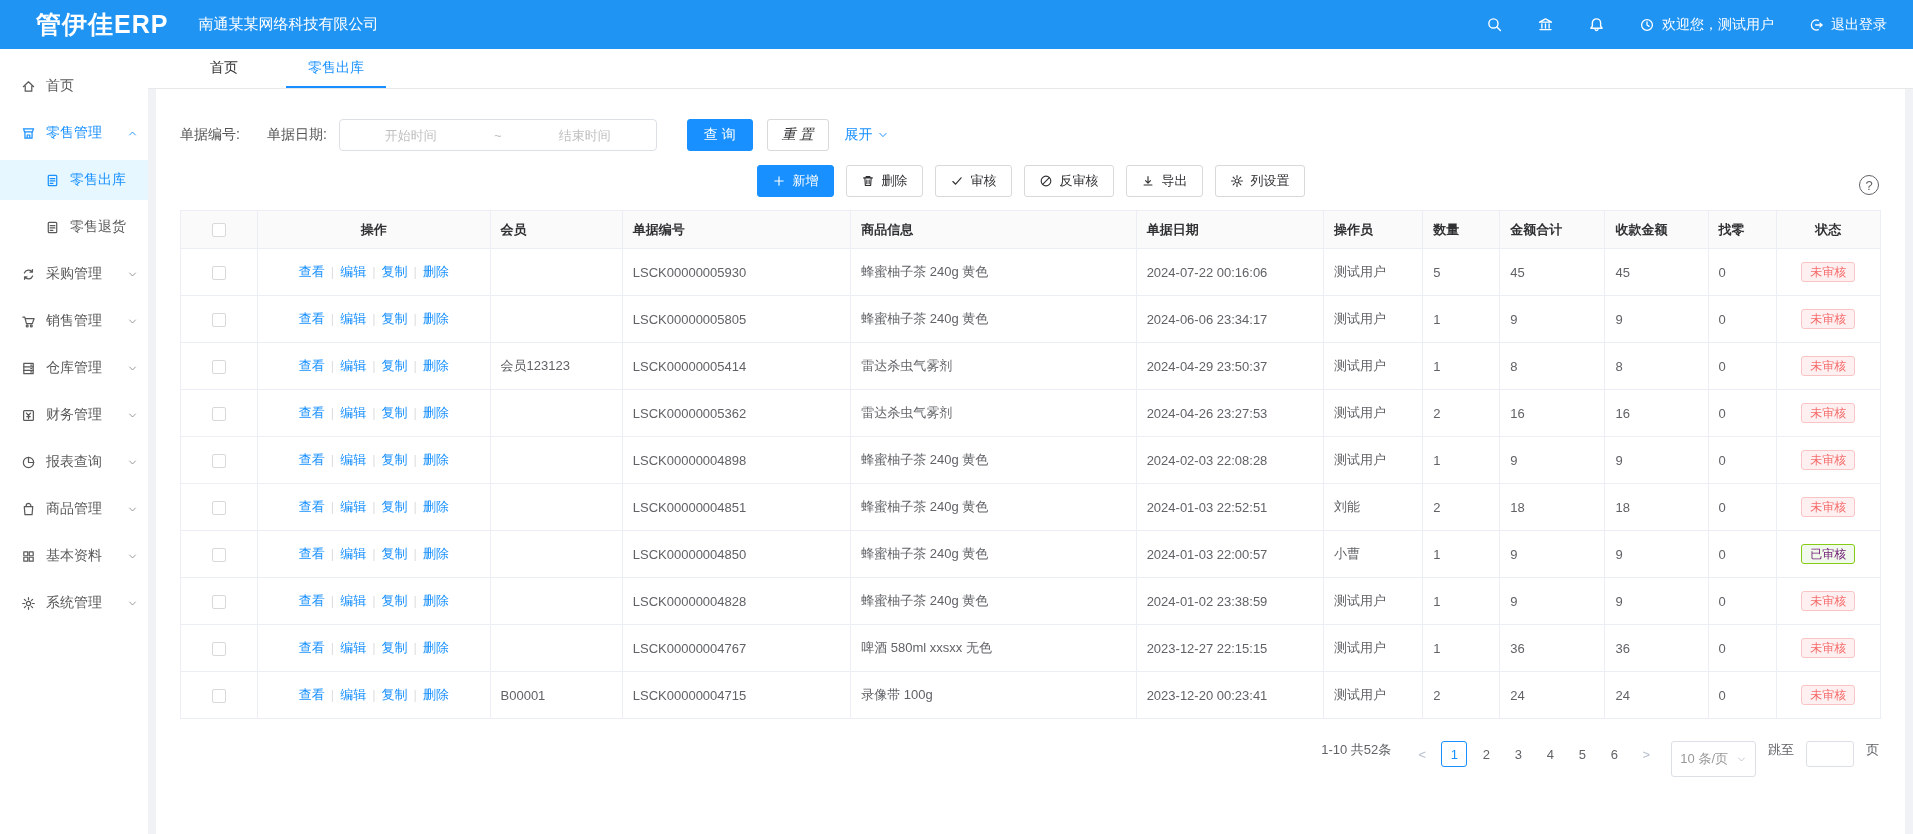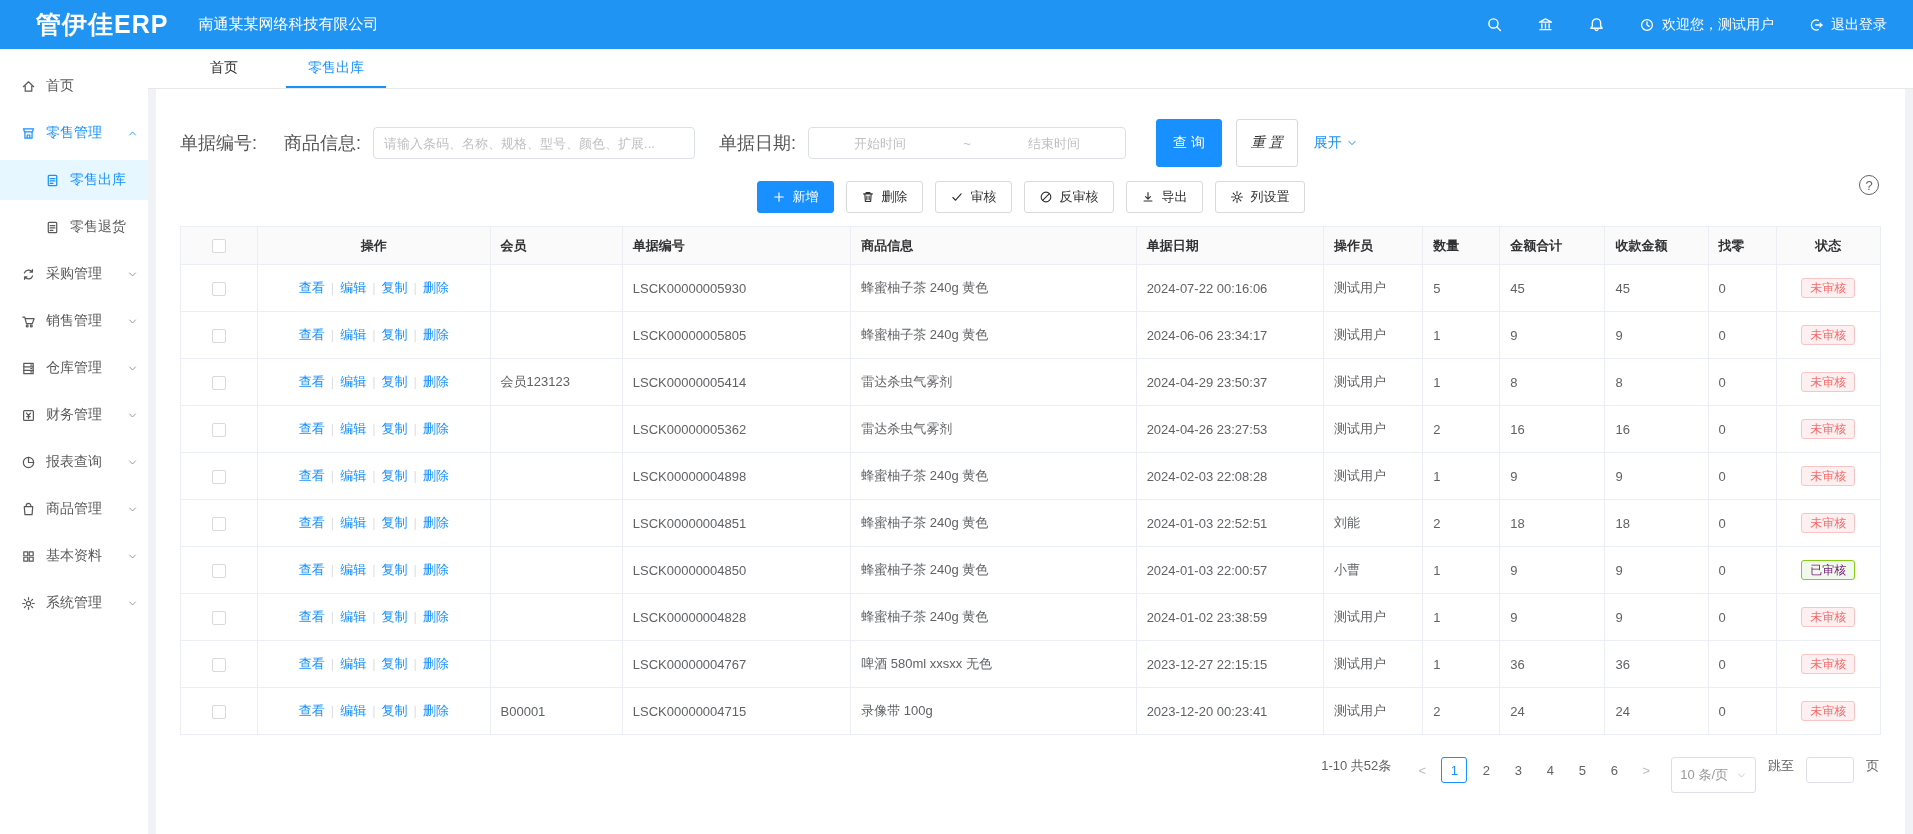--- a/index.html
+++ b/index.html
@@ -30,28 +30,28 @@
   .tabbar { height:40px; background:#fff; border-bottom:1px solid #e8e8e8; display:flex; align-items:stretch; padding-left:40px; gap:26px; }
   .tab { display:flex; align-items:center; padding:0 22px; font-size:14px; color:#303133; cursor:pointer; border-bottom:2px solid transparent; }
   .tab.active { color:#1890ff; border-bottom-color:#1890ff; }
 
   .content { flex:1; padding:0 8px; background:#f0f2f5; min-height:0; }
   .card { background:#fff; height:100%; position:relative; padding:0 24px; }
 
   
   .search-row { display:flex; align-items:center; padding-top:30px; }
   .sgroup { display:flex; align-items:center; }
-  .sgroup label { font-size:18px; color:#555; margin-right:12px; white-space:nowrap; }
+  .sgroup label { font-size:14px; color:#555; margin-right:12px; white-space:nowrap; }
   .s-input { height:32px; border:1px solid #dcdfe6; border-radius:4px; padding:0 10px; font-size:13px; color:#606266; outline:none; font-family:inherit; }
   .s-input::placeholder { color:#bfbfbf; }
   .datebox { height:32px; width:318px; border:1px solid #dcdfe6; border-radius:4px; display:flex; align-items:center; padding:0 8px; }
   .datebox input { border:none; outline:none; width:126px; text-align:center; font-size:13px; color:#606266; font-family:inherit; }
   .datebox input::placeholder { color:#bfbfbf; }
   .datebox .tilde { color:#bfbfbf; font-size:13px; flex:1; text-align:center; }
-  .btn { height:48px; border-radius:3px; font-size:14px; cursor:pointer; font-family:inherit; display:inline-flex; align-items:center; justify-content:center; }
+  .btn { height:32px; border-radius:3px; font-size:14px; cursor:pointer; font-family:inherit; display:inline-flex; align-items:center; justify-content:center; }
   .btn-primary { background:#1890ff; border:1px solid #1890ff; color:#fff; padding:0 16px; }
   .btn-plain { background:#fff; border:1px solid #d9d9d9; color:#303133; padding:0 14px; }
   .expand-link { color:#1890ff; font-size:14px; display:flex; align-items:center; gap:4px; cursor:pointer; margin-left:16px; white-space:nowrap; }
 
   
   .toolbar { display:flex; align-items:center; gap:12px; margin-top:14px;justify-content:center; }
   .tb { height:32px; border-radius:3px; font-size:13px; display:inline-flex; align-items:center; gap:7px; padding:0 14px; cursor:pointer; background:#fff; border:1px solid #d9d9d9; color:#303133; font-family:inherit; }
   .tb.primary { background:#1890ff; border-color:#1890ff; color:#fff; }
   .tb .ic { display:flex; }
   .help { position:absolute; right:26px; top:86px; width:20px; height:20px; border:1px solid #606266; border-radius:50%; color:#606266; font-size:13px; display:flex; align-items:center; justify-content:center; cursor:pointer; }
@@ -286,24 +286,20 @@
         <div class="tab active">零售出库</div>
       </div>
 
     <div class="content">
       <div class="card">
 
         <div class="search-row">
           <div class="sgroup" style="margin-right:15px;">
             <label>单据编号:</label>
           </div>
-          <div class="sgroup" style="margin-right:24px;">
-            <label>商品信息:</label>
-            <input class="s-input" style="width: 322px;" placeholder="请输入条码、名称、规格、型号、颜色、扩展...">
-          </div>
           <div class="sgroup" style="margin-right:30px;">
             <label>单据日期:</label>
             <div class="datebox">
               <input placeholder="开始时间" style="">
               <span class="tilde">~</span>
               <input placeholder="结束时间" style="">
             </div>
           </div>
           <button class="btn btn-primary">查 询</button>
           <button class="btn btn-plain" style="margin-left:14px;font-style:italic;">重 置</button>

